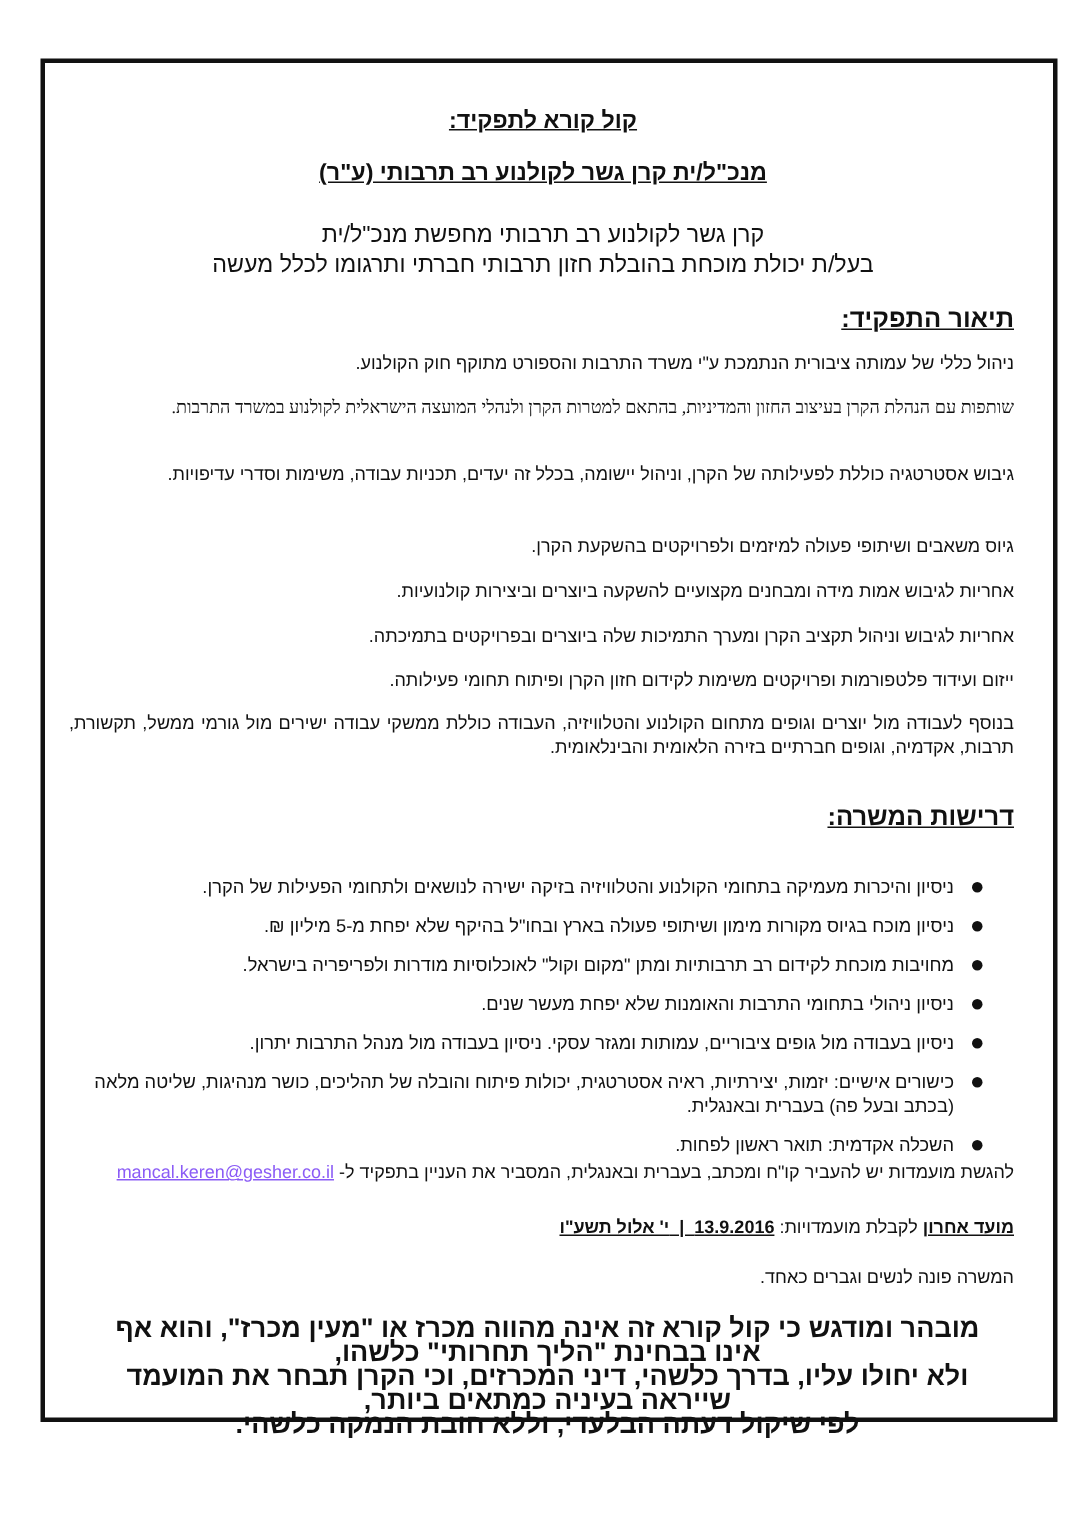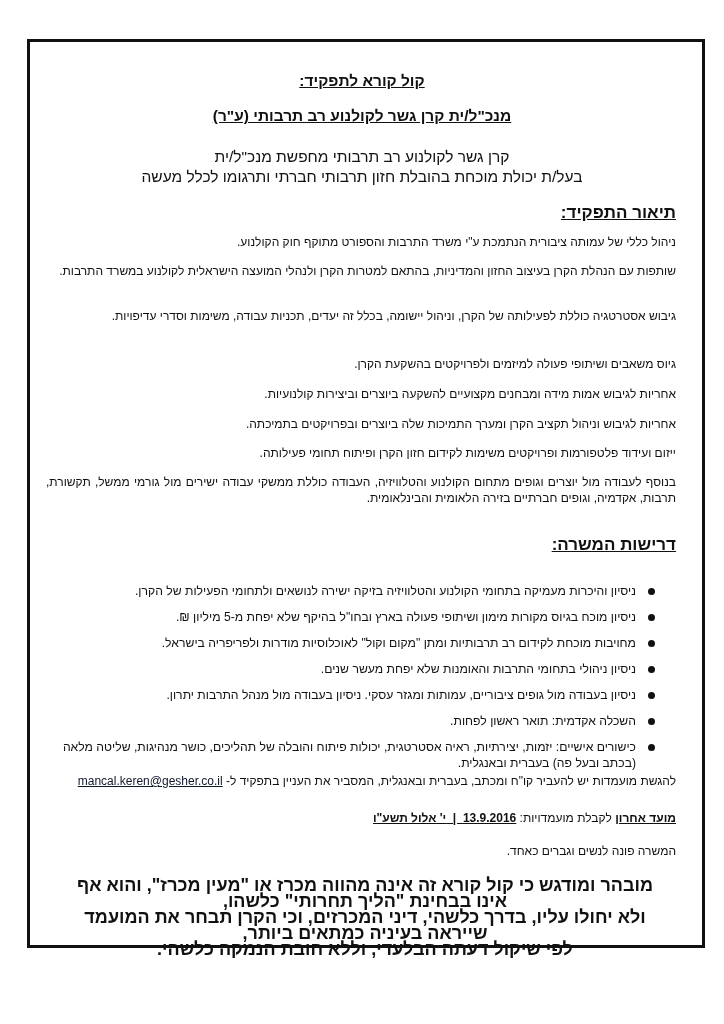--- a/index.html
+++ b/index.html
@@ -11,21 +11,21 @@
   .blk { position:absolute; direction:rtl; }
   .center { text-align:center; left:40px; width:644px; }
   .title1 { top:72px; font-size:15.5px; font-weight:bold; text-decoration:underline; }
   .title2 { top:107px; font-size:15.5px; font-weight:bold; text-decoration:underline; }
   .intro { top:147px; font-size:15.5px; line-height:20px; }
   .h { right:48px; font-size:17px; font-weight:bold; text-decoration:underline; }
   .para { right:48px; width:630px; font-size:12px; line-height:16px; text-align:justify; }
   ul.req { position:absolute; right:48px; width:630px; margin:12px; padding:0; list-style:none; }
   ul.req li { position:relative; padding-right:28px; font-size:12.2px; line-height:16px; margin-bottom:10px; }
   ul.req li::before { content:""; position:absolute; right:9px; top:5px; width:7px; height:7px; border-radius:50%; background:#111; }
-  a.mail { color:#0f172a; text-decoration:underline; direction:ltr; unicode-bidi:embed; }
+  a.mail { color:#8b5cf6; text-decoration:underline; direction:ltr; unicode-bidi:embed; }
   .u { text-decoration:underline; font-weight:bold; }
   .disc { font-weight:bold; font-size:18px; line-height:16px; text-align:center; }
 </style>
 </head>
 <body>
 
 <div class="frame"></div>
 
 <div class="page">
 
@@ -33,38 +33,38 @@
   <div class="blk center title2">מנכ"ל/ית קרן גשר לקולנוע רב תרבותי (ע"ר)</div>
 
   <div class="blk center intro">
     <div>קרן גשר לקולנוע רב תרבותי מחפשת מנכ"ל/ית</div>
     <div>בעל/ת יכולת מוכחת בהובלת חזון תרבותי חברתי ותרגומו לכלל מעשה</div>
   </div>
 
   <div class="blk h" style="top:203px;">תיאור התפקיד:</div>
 
   <div class="blk para" style="top:234px;">ניהול כללי של עמותה ציבורית הנתמכת ע"י משרד התרבות והספורט מתוקף חוק הקולנוע.</div>
-  <div class="blk para" style="top:263px;">שותפות עם הנהלת הקרן בעיצוב החזון והמדיניות, בהתאם למטרות הקרן ולנהלי המועצה הישראלית לקולנוע במשרד התרבות.</div>
+  <div class="blk para" style="top:263px;font-family:Liberation Serif, serif;">שותפות עם הנהלת הקרן בעיצוב החזון והמדיניות, בהתאם למטרות הקרן ולנהלי המועצה הישראלית לקולנוע במשרד התרבות.</div>
   <div class="blk para" style="top:308px;">גיבוש אסטרטגיה כוללת לפעילותה של הקרן, וניהול יישומה, בכלל זה יעדים, תכניות עבודה, משימות וסדרי עדיפויות.</div>
   <div class="blk para" style="top:356px;">גיוס משאבים ושיתופי פעולה למיזמים ולפרויקטים בהשקעת הקרן.</div>
   <div class="blk para" style="top:386px;">אחריות לגיבוש אמות מידה ומבחנים מקצועיים להשקעה ביוצרים וביצירות קולנועיות.</div>
   <div class="blk para" style="top:416px;">אחריות לגיבוש וניהול תקציב הקרן ומערך התמיכות שלה ביוצרים ובפרויקטים בתמיכתה.</div>
   <div class="blk para" style="top:445px;">ייזום ועידוד פלטפורמות ופרויקטים משימות לקידום חזון הקרן ופיתוח תחומי פעילותה.</div>
   <div class="blk para" style="top:474px;">בנוסף לעבודה מול יוצרים וגופים מתחום הקולנוע והטלוויזיה, העבודה כוללת ממשקי עבודה ישירים מול גורמי ממשל, תקשורת, תרבות, אקדמיה, וגופים חברתיים בזירה הלאומית והבינלאומית.</div>
 
   <div class="blk h" style="top:535px;">דרישות המשרה:</div>
 
   <ul class="req" style="top:571px;">
     <li>ניסיון והיכרות מעמיקה בתחומי הקולנוע והטלוויזיה בזיקה ישירה לנושאים ולתחומי הפעילות של הקרן.</li>
     <li>ניסיון מוכח בגיוס מקורות מימון ושיתופי פעולה בארץ ובחו"ל בהיקף שלא יפחת מ-5 מיליון ₪.</li>
     <li>מחויבות מוכחת לקידום רב תרבותיות ומתן "מקום וקול" לאוכלוסיות מודרות ולפריפריה בישראל.</li>
     <li>ניסיון ניהולי בתחומי התרבות והאומנות שלא יפחת מעשר שנים.</li>
     <li>ניסיון בעבודה מול גופים ציבוריים, עמותות ומגזר עסקי. ניסיון בעבודה מול מנהל התרבות יתרון.</li>
+    <li>כישורים אישיים: יזמות, יצירתיות, ראיה אסטרטגית, יכולות פיתוח והובלה של תהליכים,  כושר מנהיגות, שליטה מלאה (בכתב ובעל פה) בעברית ובאנגלית.</li>
     <li>השכלה אקדמית: תואר ראשון לפחות.</li>
-    <li>כישורים אישיים: יזמות, יצירתיות, ראיה אסטרטגית, יכולות פיתוח והובלה של תהליכים,  כושר מנהיגות, שליטה מלאה (בכתב ובעל פה) בעברית ובאנגלית.</li>
   </ul>
 
   <div class="blk para" style="top:773px; text-align:right;">
     <span>להגשת מועמדות יש להעביר קו"ח ומכתב, בעברית ובאנגלית, המסביר את העניין בתפקיד ל-</span>
     <a class="mail" href="#">mancal.keren@gesher.co.il</a>
   </div>
 
   <div class="blk para" style="top:810px; text-align:right;">
     <span class="u">מועד אחרון</span><span> לקבלת מועמדויות:  </span><span class="u"><span>13.9.2016</span><span style="white-space:pre;">  |  </span><span>י' אלול תשע"ו</span></span>
   </div>

